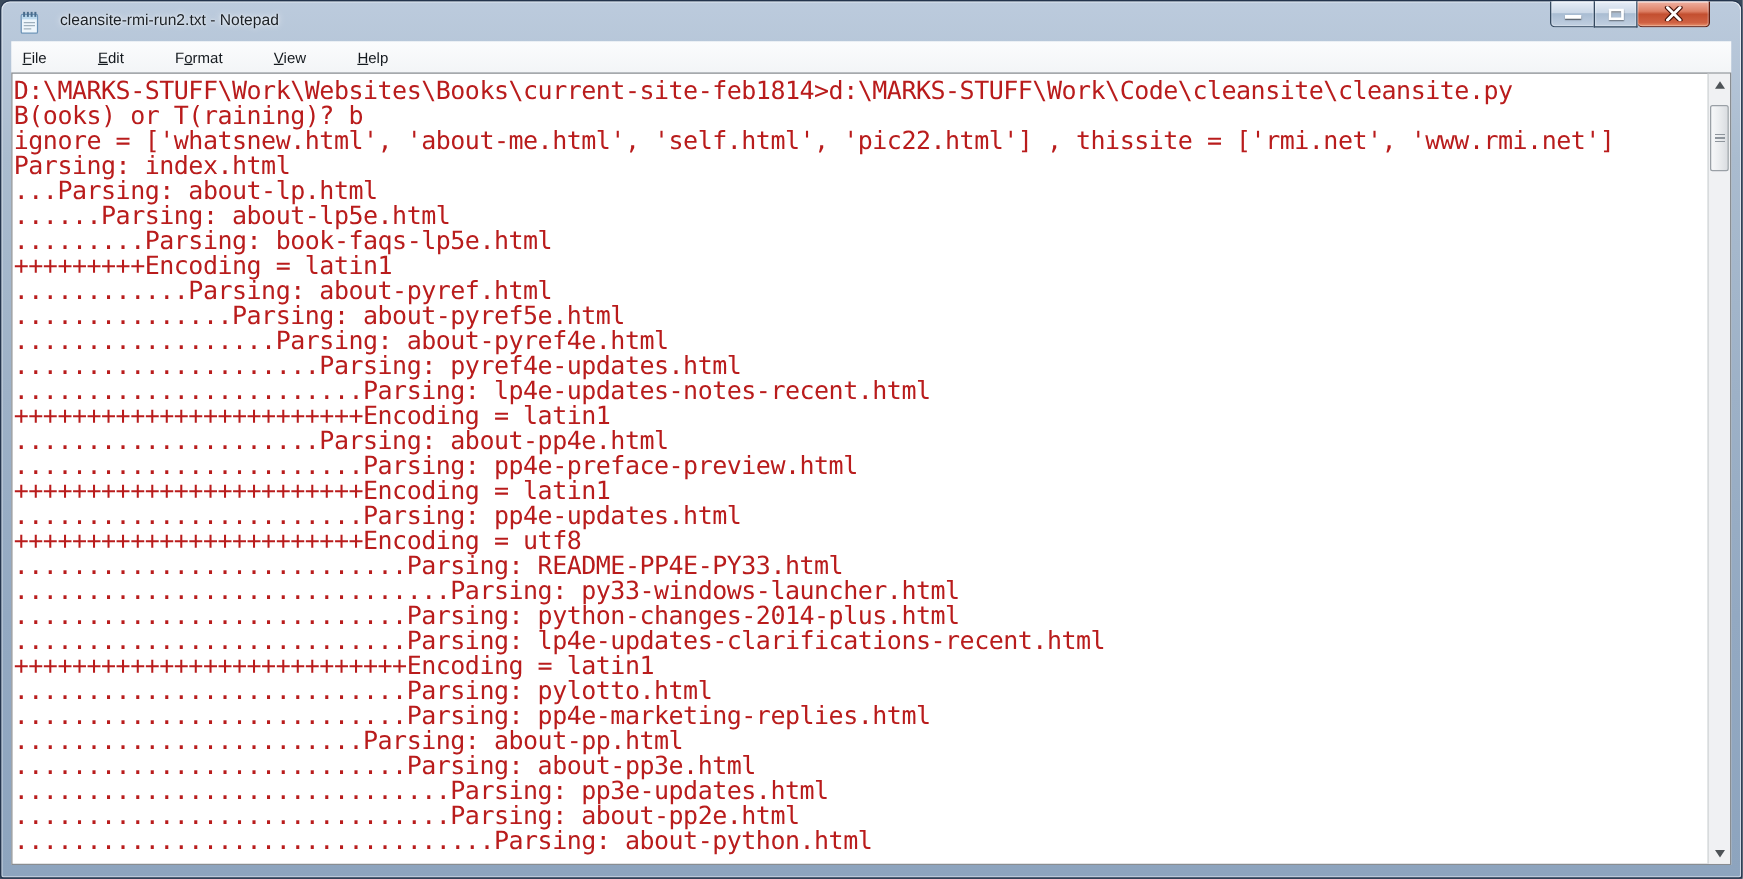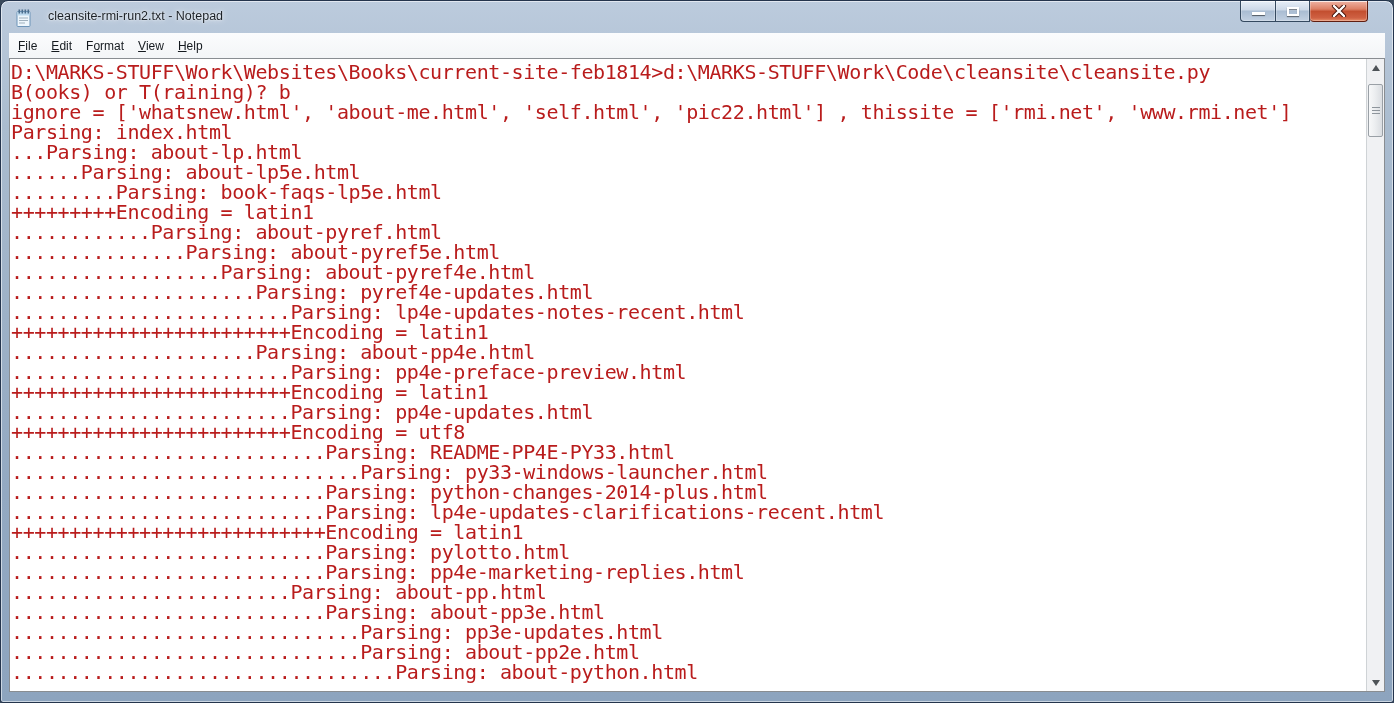--- a/index.html
+++ b/index.html
@@ -35,21 +35,21 @@
   .win-btn.close{width:58px;border-radius:0 0 4px 4px;border-left:none;
     background:linear-gradient(180deg,#efb3a4 0%,#dd8066 40%,#c34f30 52%,#cf6143 85%,#e8926d 100%);
     border-color:#5f1d10;}
   .glyph-min{width:13px;height:3px;background:#fff;box-shadow:0 1px 1px rgba(0,0,0,.55);margin-top:5px;}
   .glyph-max{width:12px;height:9px;border:2px solid #fff;box-shadow:0 1px 1px rgba(0,0,0,.45), inset 0 1px 1px rgba(0,0,0,.45);background:transparent;}
   
   .menubar{
     position:absolute;left:8px;right:8px;top:32px;height:25px;
     background:linear-gradient(180deg,#fbfcfd 0%,#f3f5f7 100%);
     display:flex;align-items:center;padding-left:2px;
-    font-size:12px;color:#151a1f;
+    font-size:12px;color:#151a1f;gap:27px;
   }
   .menu-item{padding:4px 7px;cursor:default;}
   .menu-item .accel{text-decoration:underline;}
   
   .client{
     position:absolute;left:8px;right:8px;top:57px;bottom:10px;
     background:#fff;border:1px solid #898d91;
   }
   .editor-text{
     margin:0;position:absolute;left:1px;top:3px;right:19px;bottom:0;

